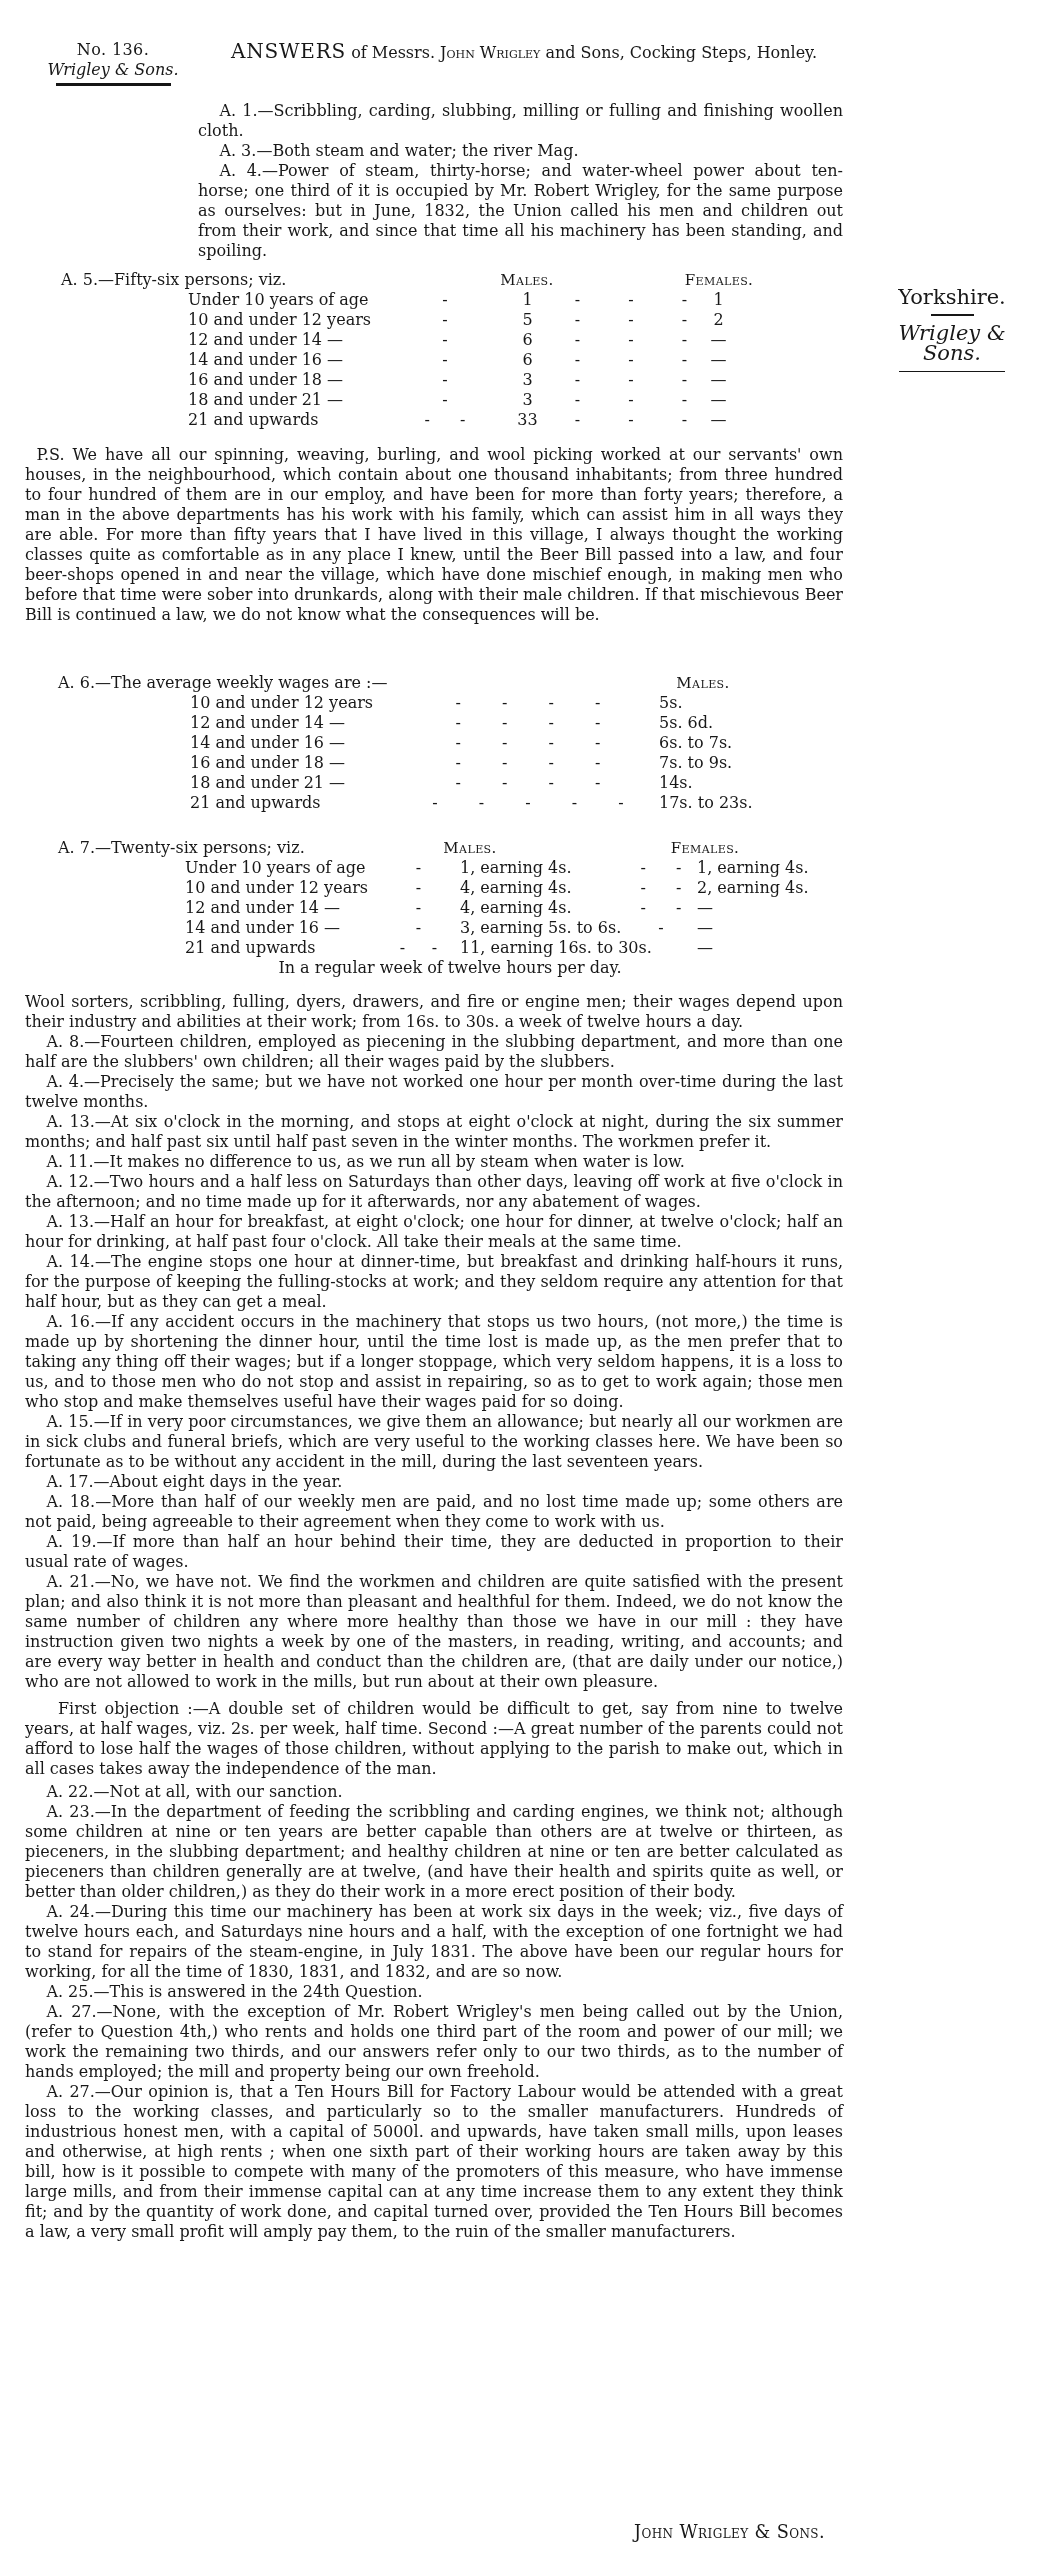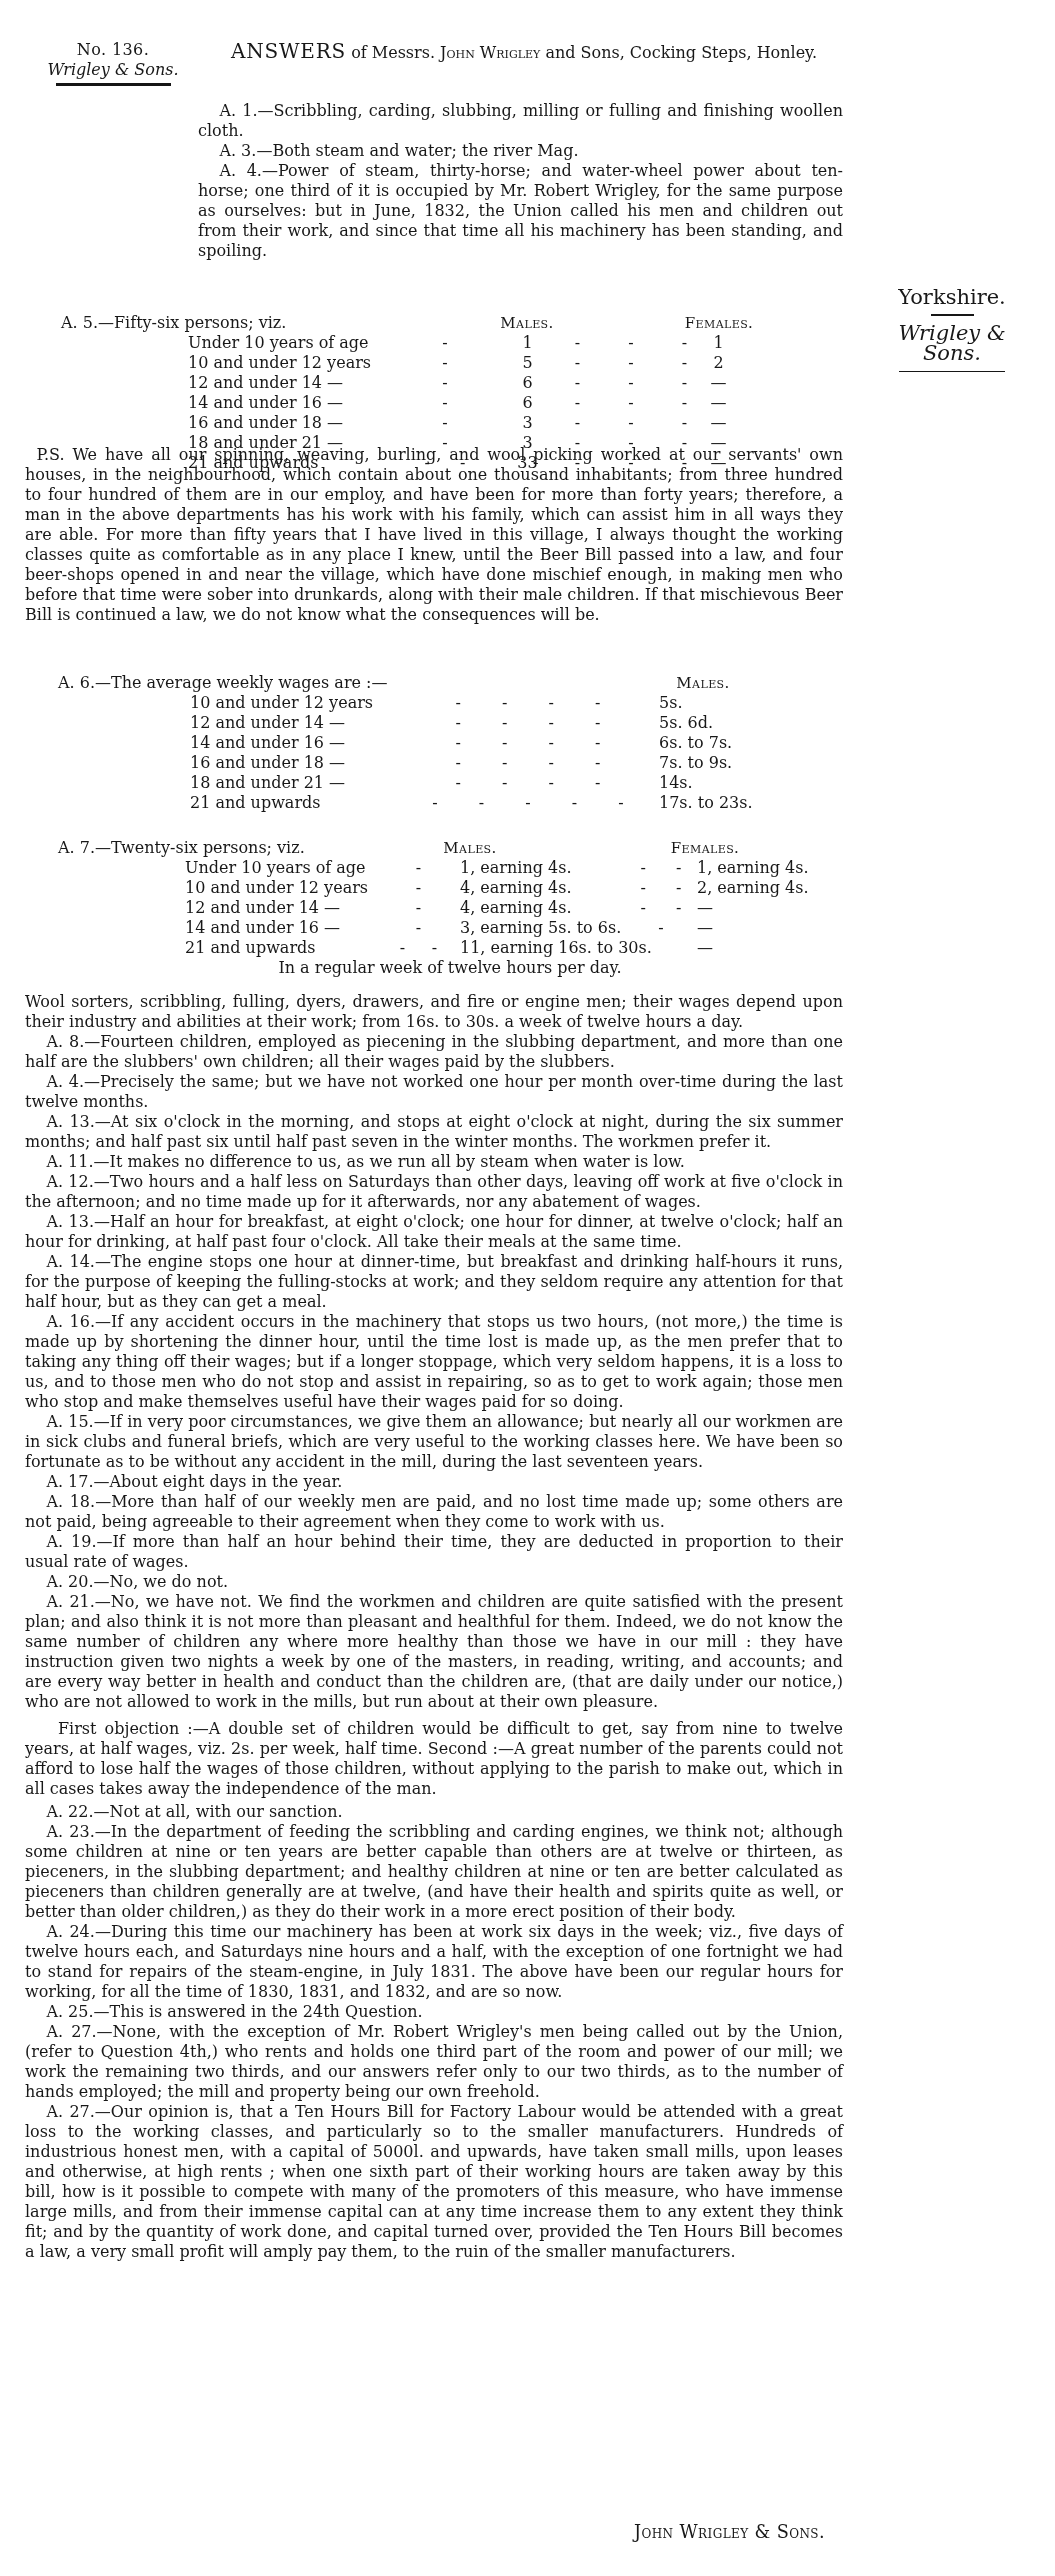--- a/index.html
+++ b/index.html
@@ -35,21 +35,21 @@
   
   .top-block{position:absolute;left:198px;top:101px;width:645px;}
 
   
   .tbl{position:absolute;left:0;width:849px;}
   .t-row{position:relative;height:20px;}
   .hdr{font-variant:small-caps;font-size:15px;letter-spacing:0.4px;}
   .pos{position:absolute;top:0;}
 
   
-  .a5{top:270px;margin-top:43px;}
+  .a5{top:270px;}
   .a5 .intro{left:61px;}
   .a5 .h-m{left:490px;width:74px;text-align:center;}
   .a5 .h-f{left:673px;width:92px;text-align:center;}
   .a5 .c-label{left:188px;}
   .a5 .c-d1{left:408px;width:74px;text-align:center;word-spacing:25px;}
   .a5 .c-m{left:503px;width:49px;text-align:center;}
   .a5 .c-d2{left:569px;width:124px;text-align:center;word-spacing:43px;}
   .a5 .c-f{left:692px;width:53px;text-align:center;}
 
   
@@ -269,21 +269,20 @@
     <p class="just ans">A. 13.—At six o'clock in the morning, and stops at eight o'clock at night, during the six summer months; and half past six until half past seven in the winter months.  The workmen prefer it.</p>
     <p class="just ans">A. 11.—It makes no difference to us, as we run all by steam when water is low.</p>
     <p class="just ans">A. 12.—Two hours and a half less on Saturdays than other days, leaving off work at five o'clock in the afternoon; and no time made up for it afterwards, nor any abatement of wages.</p>
     <p class="just ans">A. 13.—Half an hour for breakfast, at eight o'clock; one hour for dinner, at twelve o'clock; half an hour for drinking, at half past four o'clock.  All take their meals at the same time.</p>
     <p class="just ans">A. 14.—The engine stops one hour at dinner-time, but breakfast and drinking half-hours it runs, for the purpose of keeping the fulling-stocks at work; and they seldom require any attention for that half hour, but as they can get a meal.</p>
     <p class="just ans">A. 16.—If any accident occurs in the machinery that stops us two hours, (not more,) the time is made up by shortening the dinner hour, until the time lost is made up, as the men prefer that to taking any thing off their wages; but if a longer stoppage, which very seldom happens, it is a loss to us, and to those men who do not stop and assist in repairing, so as to get to work again; those men who stop and make themselves useful have their wages paid for so doing.</p>
     <p class="just ans">A. 15.—If in very poor circumstances, we give them an allowance; but nearly all our workmen are in sick clubs and funeral briefs, which are very useful to the working classes here.  We have been so fortunate as to be without any accident in the mill, during the last seventeen years.</p>
     <p class="just ans">A. 17.—About eight days in the year.</p>
     <p class="just ans">A. 18.—More than half of our weekly men are paid, and no lost time made up; some others are not paid, being agreeable to their agreement when they come to work with us.</p>
     <p class="just ans">A. 19.—If more than half an hour behind their time, they are deducted in proportion to their usual rate of wages.</p>
-    <p class="just ans">A. 20.—No, we do not.</p>
     <p class="just ans">A. 21.—No, we have not.  We find the workmen and children are quite satisfied with the present plan; and also think it is not more than pleasant and healthful for them.  Indeed, we do not know the same number of children any where more healthy than those we have in our mill : they have instruction given two nights a week by one of the masters, in reading, writing, and accounts; and are every way better in health and conduct than the children are, (that are daily under our notice,) who are not allowed to work in the mills, but run about at their own pleasure.</p>
     <p class="just first-obj">First objection :—A double set of children would be difficult to get, say from nine to twelve years, at half wages, viz. 2s. per week, half time.  Second :—A great number of the parents could not afford to lose half the wages of those children, without applying to the parish to make out, which in all cases takes away the independence of the man.</p>
     <p class="just ans">A. 22.—Not at all, with our sanction.</p>
     <p class="just ans">A. 23.—In the department of feeding the scribbling and carding engines, we think not; although some children at nine or ten years are better capable than others are at twelve or thirteen, as pieceners, in the slubbing department; and healthy children at nine or ten are better calculated as pieceners than children generally are at twelve, (and have their health and spirits quite as well, or better than older children,) as they do their work in a more erect position of their body.</p>
     <p class="just ans">A. 24.—During this time our machinery has been at work six days in the week; viz., five days of twelve hours each, and Saturdays nine hours and a half, with the exception of one fortnight we had to stand for repairs of the steam-engine, in July 1831.  The above have been our regular hours for working, for all the time of 1830, 1831, and 1832, and are so now.</p>
     <p class="just ans">A. 25.—This is answered in the 24th Question.</p>
     <p class="just ans">A. 27.—None, with the exception of Mr. Robert Wrigley's men being called out by the Union, (refer to Question 4th,) who rents and holds one third part of the room and power of our mill; we work the remaining two thirds, and our answers refer only to our two thirds, as to the number of hands employed; the mill and property being our own freehold.</p>
     <p class="just ans">A. 27.—Our opinion is, that a Ten Hours Bill for Factory Labour would be attended with a great loss to the working classes, and particularly so to the smaller manufacturers. Hundreds of industrious honest men, with a capital of 5000l. and upwards, have taken small mills, upon leases and otherwise, at high rents ; when one sixth part of their working hours are taken away by this bill, how is it possible to compete with many of the promoters of this measure, who have immense large mills, and from their immense capital can at any time increase them to any extent they think fit; and by the quantity of work done, and capital turned over, provided the Ten Hours Bill becomes a law, a very small profit will amply pay them, to the ruin of the smaller manufacturers.</p>
   </div>
 

